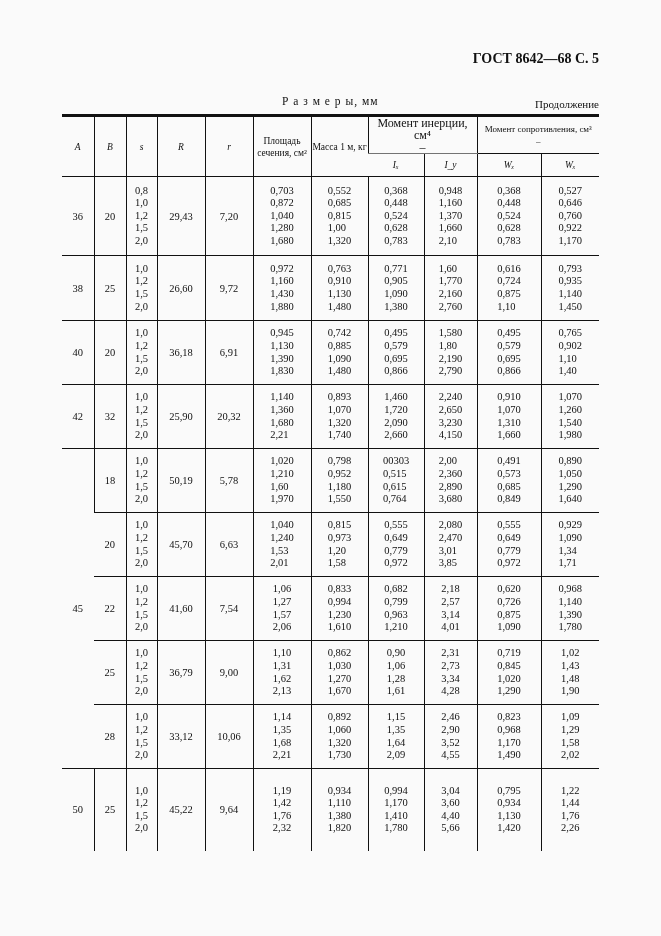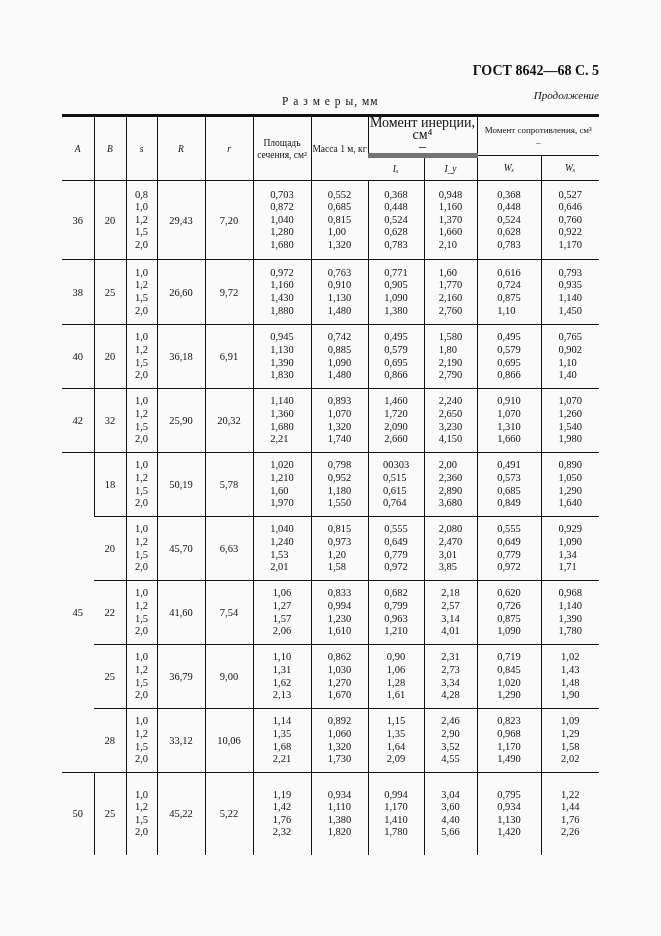--- a/index.html
+++ b/index.html
@@ -1,19 +1,19 @@
 <!DOCTYPE html>
 <html><head>
 <meta charset="utf-8">
 <style>
   html, body { margin:0; padding:0; background:#fafafa; }
   body { width:661px; height:936px; position:relative; font-family:"Liberation Serif","DejaVu Serif",serif; color:#111; overflow:hidden; }
-  .hdr { position:absolute; right:62px; top:63px; font-weight:bold; font-size:14px; }
+  .hdr { position:absolute; right:62px; top:51px; font-weight:bold; font-size:14px; }
   .sizes { position:absolute; left:282px; top:95px; font-size:11.5px; letter-spacing:1px; }
-  .cont { position:absolute; right:62px; top:89px; font-size:11px; font-style:italic; }
+  .cont { position:absolute; right:62px; top:98px; font-size:11px; }
   table { position:absolute; left:62px; top:114px; border-collapse:collapse; table-layout:fixed; width:537px; }
   table { border-top:3px solid #111; }
   td, th { border-left:1px solid #111; font-weight:normal; padding:0; text-align:center; vertical-align:middle; font-size:10.5px; }
   tr > *:first-child { border-left:none; }
   thead th { border-bottom:1.5px solid #111; font-size:9.5px; line-height:12px; }
   th.ital { font-style:italic; }
   th.sub { border-top:1px solid #111; height:22px; }
   tbody tr.grp td { border-bottom:1.5px solid #111; }
   tbody tr.last td { border-bottom:none; }
   td .vals { display:inline-block; text-align:left; line-height:12.6px; padding:2px 0; }
@@ -42,21 +42,21 @@
   </colgroup>
   <thead>
     <tr style="height:32px">
       <th rowspan="2" class="ital">A</th>
       <th rowspan="2" class="ital">B</th>
       <th rowspan="2" class="ital">s</th>
       <th rowspan="2" class="ital">R</th>
       <th rowspan="2" class="ital">r</th>
       <th rowspan="2">Площадь сечения, см²</th>
       <th rowspan="2">Масса 1 м, кг</th>
-      <th colspan="2" style="border-bottom:5px solid #737373;font-size:14px;">
+      <th colspan="2" style="border-bottom:1px solid #737373;font-size:12px;">
         <div>Момент инерции, см⁴</div>
         <div>–</div>
       </th>
       <th colspan="2" style="border-bottom:1px solid #111;font-size:9px;text-align:center;">
         <div>Момент сопротивления, см³</div>
         <div>–</div>
       </th>
     </tr>
     <tr>
       <th class="sub ital">Iₓ</th>
@@ -177,21 +177,21 @@
         <td><div class="vals"><span>1,15</span><span>1,35</span><span>1,64</span><span>2,09</span></div></td>
         <td><div class="vals"><span>2,46</span><span>2,90</span><span>3,52</span><span>4,55</span></div></td>
         <td><div class="vals"><span>0,823</span><span>0,968</span><span>1,170</span><span>1,490</span></div></td>
         <td><div class="vals"><span>1,09</span><span>1,29</span><span>1,58</span><span>2,02</span></div></td>
       </tr>
       <tr class="grp last" style="height: 82px;">
         <td>50</td>
         <td>25</td>
         <td><div class="vals"><span>1,0</span><span>1,2</span><span>1,5</span><span>2,0</span></div></td>
         <td>45,22</td>
-        <td>5,22</td>
+        <td>9,64</td>
         <td><div class="vals"><span>1,19</span><span>1,42</span><span>1,76</span><span>2,32</span></div></td>
         <td><div class="vals"><span>0,934</span><span>1,110</span><span>1,380</span><span>1,820</span></div></td>
         <td><div class="vals"><span>0,994</span><span>1,170</span><span>1,410</span><span>1,780</span></div></td>
         <td><div class="vals"><span>3,04</span><span>3,60</span><span>4,40</span><span>5,66</span></div></td>
         <td><div class="vals"><span>0,795</span><span>0,934</span><span>1,130</span><span>1,420</span></div></td>
         <td><div class="vals"><span>1,22</span><span>1,44</span><span>1,76</span><span>2,26</span></div></td>
       </tr>
     </tbody>
 </table>
 

